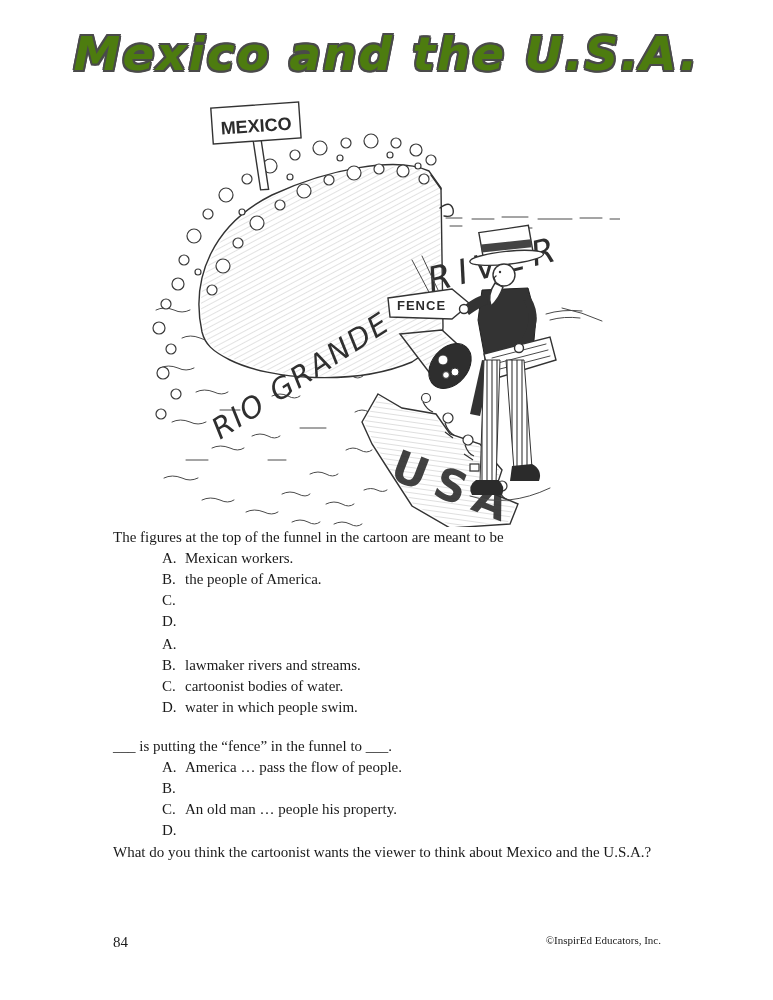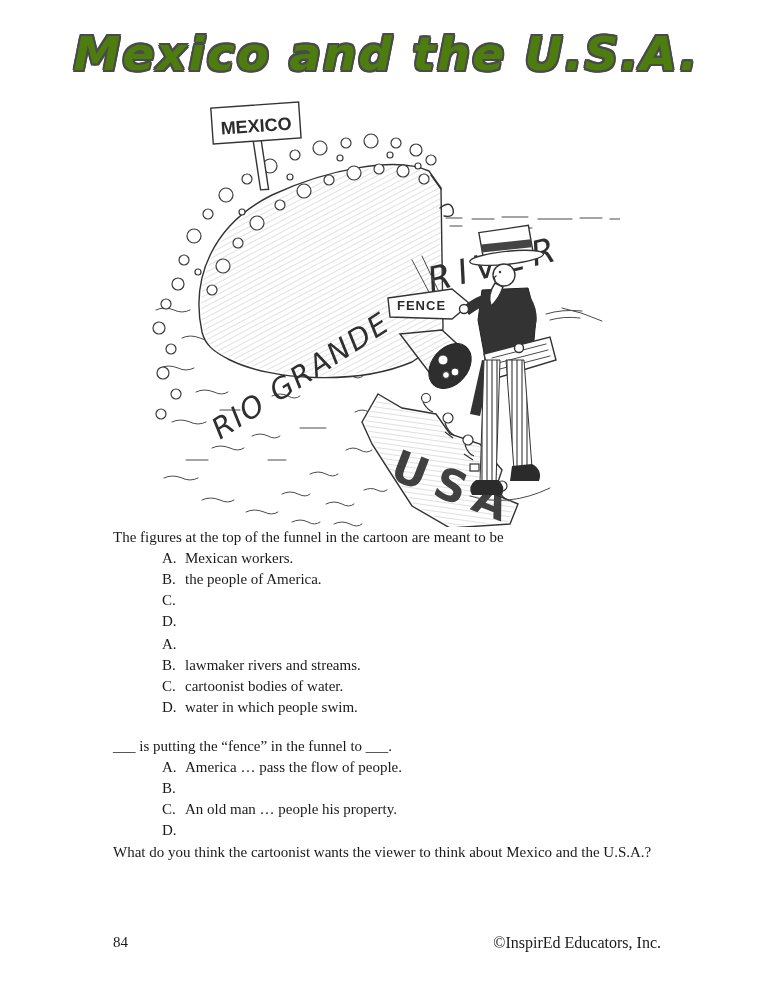--- a/index.html
+++ b/index.html
@@ -25,21 +25,21 @@
   .dark{fill:#2e2e2e;stroke:#222;stroke-width:1;}
   .handtext{font-family:"DejaVu Sans", sans-serif;font-style:italic;fill:#2f2f2f;}
   
   .qblock{position:absolute;left:113px;width:549px;font-size:15px;line-height:21px;}
   .stem{white-space:nowrap;}
   .opt{display:flex;padding-left:49px;}
   .opt .letter{width:23px;flex:0 0 23px;}
   .open-q{position:absolute;left:113px;width:556px;font-size:15px;line-height:21px;text-align:justify;font-family:Liberation Serif, serif;}
   
   .footer-left{position:absolute;left:113px;top:934px;font-size:15px;}
-  .footer-right{position:absolute;right:112px;top:934px;font-size:16px;margin-left:8px;}
+  .footer-right{position:absolute;right:112px;top:934px;font-size:11px;margin-left:8px;}
 </style>
 </head>
 <body>
 
 <div id="page">
 
   <div class="title">Mexico and the U.S.A.</div>
 
   <svg class="cartoon" width="470" height="435" viewBox="0 0 470 435">
     <defs>

